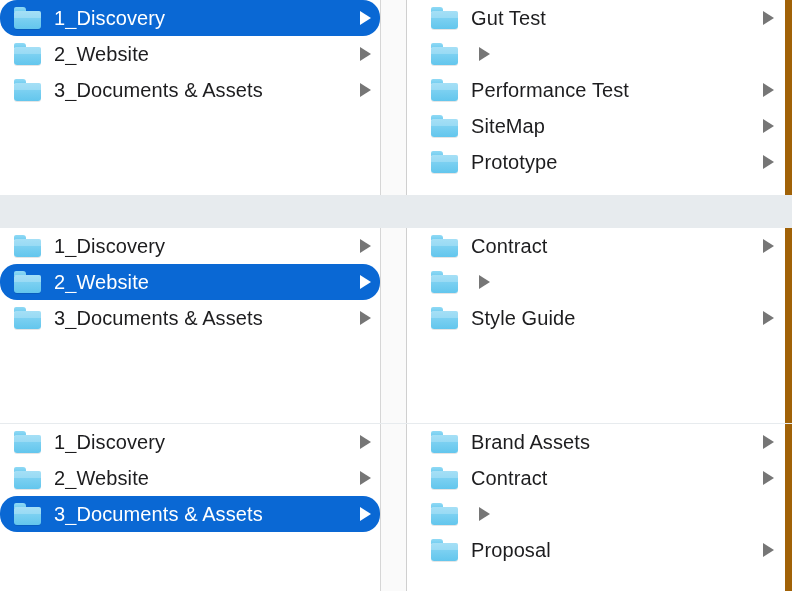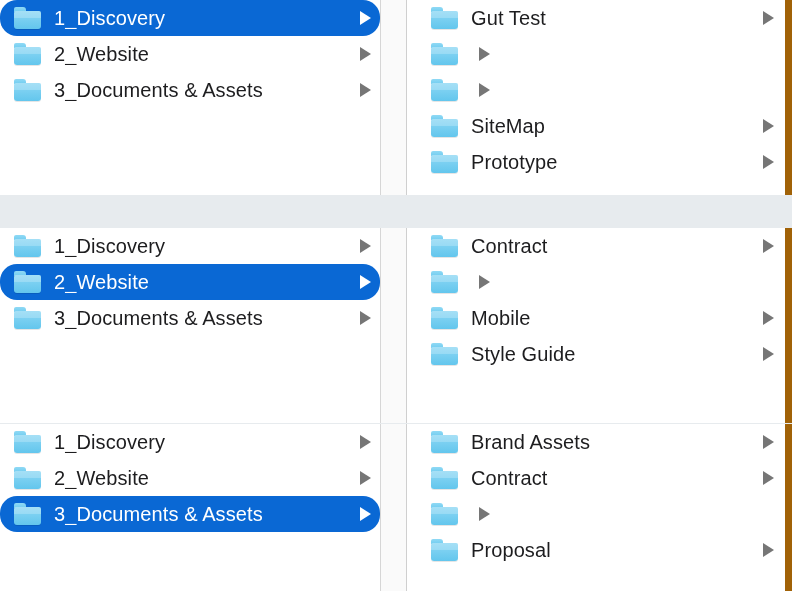--- a/index.html
+++ b/index.html
@@ -222,20 +222,21 @@
               <span class="tab"></span>
               <span class="body"></span>
             </span>
             <span class="chevron"></span>
           </li>
           <li class="row">
             <span class="folder-icon">
               <span class="tab"></span>
               <span class="body"></span>
             </span>
+            <span class="row-label">Performance Test</span>
             <span class="chevron"></span>
           </li>
           <li class="row">
             <span class="folder-icon">
               <span class="tab"></span>
               <span class="body"></span>
             </span>
             <span class="row-label">SiteMap</span>
             <span class="chevron"></span>
           </li>
@@ -296,28 +297,20 @@
               <span class="tab"></span>
               <span class="body"></span>
             </span>
             <span class="chevron"></span>
           </li>
           <li class="row">
             <span class="folder-icon">
               <span class="tab"></span>
               <span class="body"></span>
             </span>
-            <span class="row-label">Mobile</span>
-            <span class="chevron"></span>
-          </li>
-          <li class="row">
-            <span class="folder-icon">
-              <span class="tab"></span>
-              <span class="body"></span>
-            </span>
             <span class="row-label">Style Guide</span>
             <span class="chevron"></span>
           </li>
         </ul>
     </div>
   </div>
 
   <div class="section section-3">
     <div class="pane pane-left">
       <ul class="rows">

